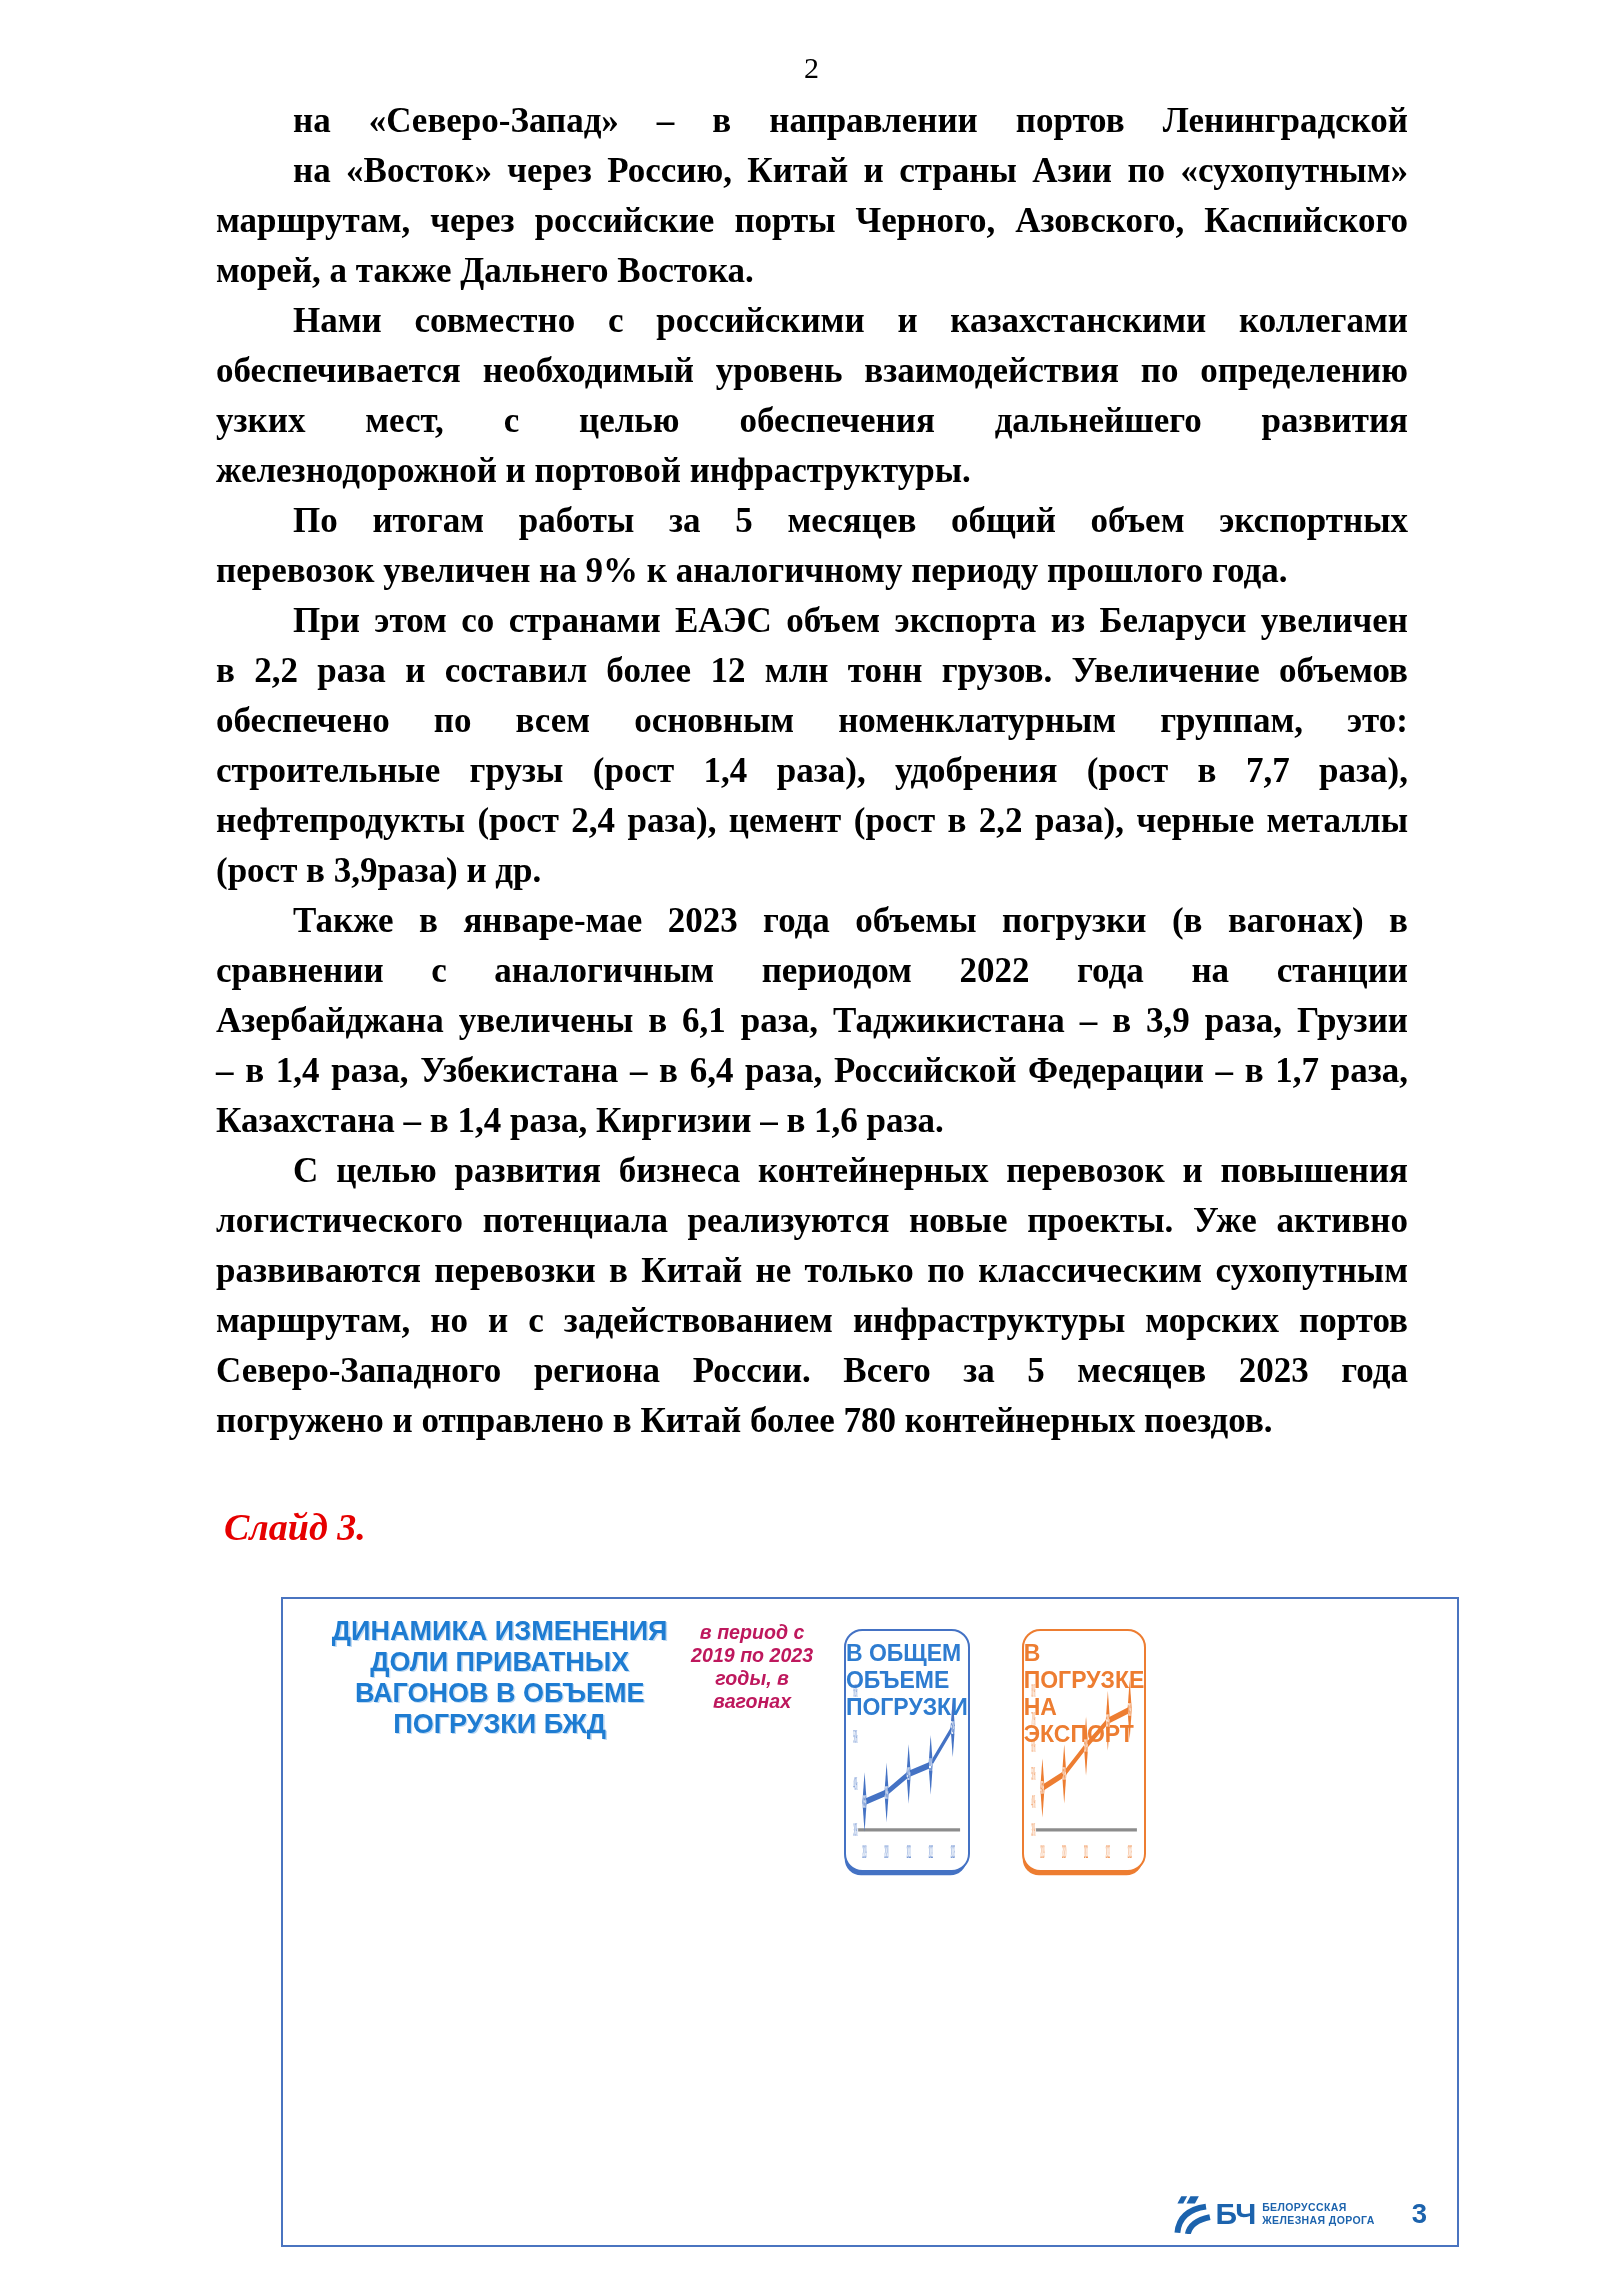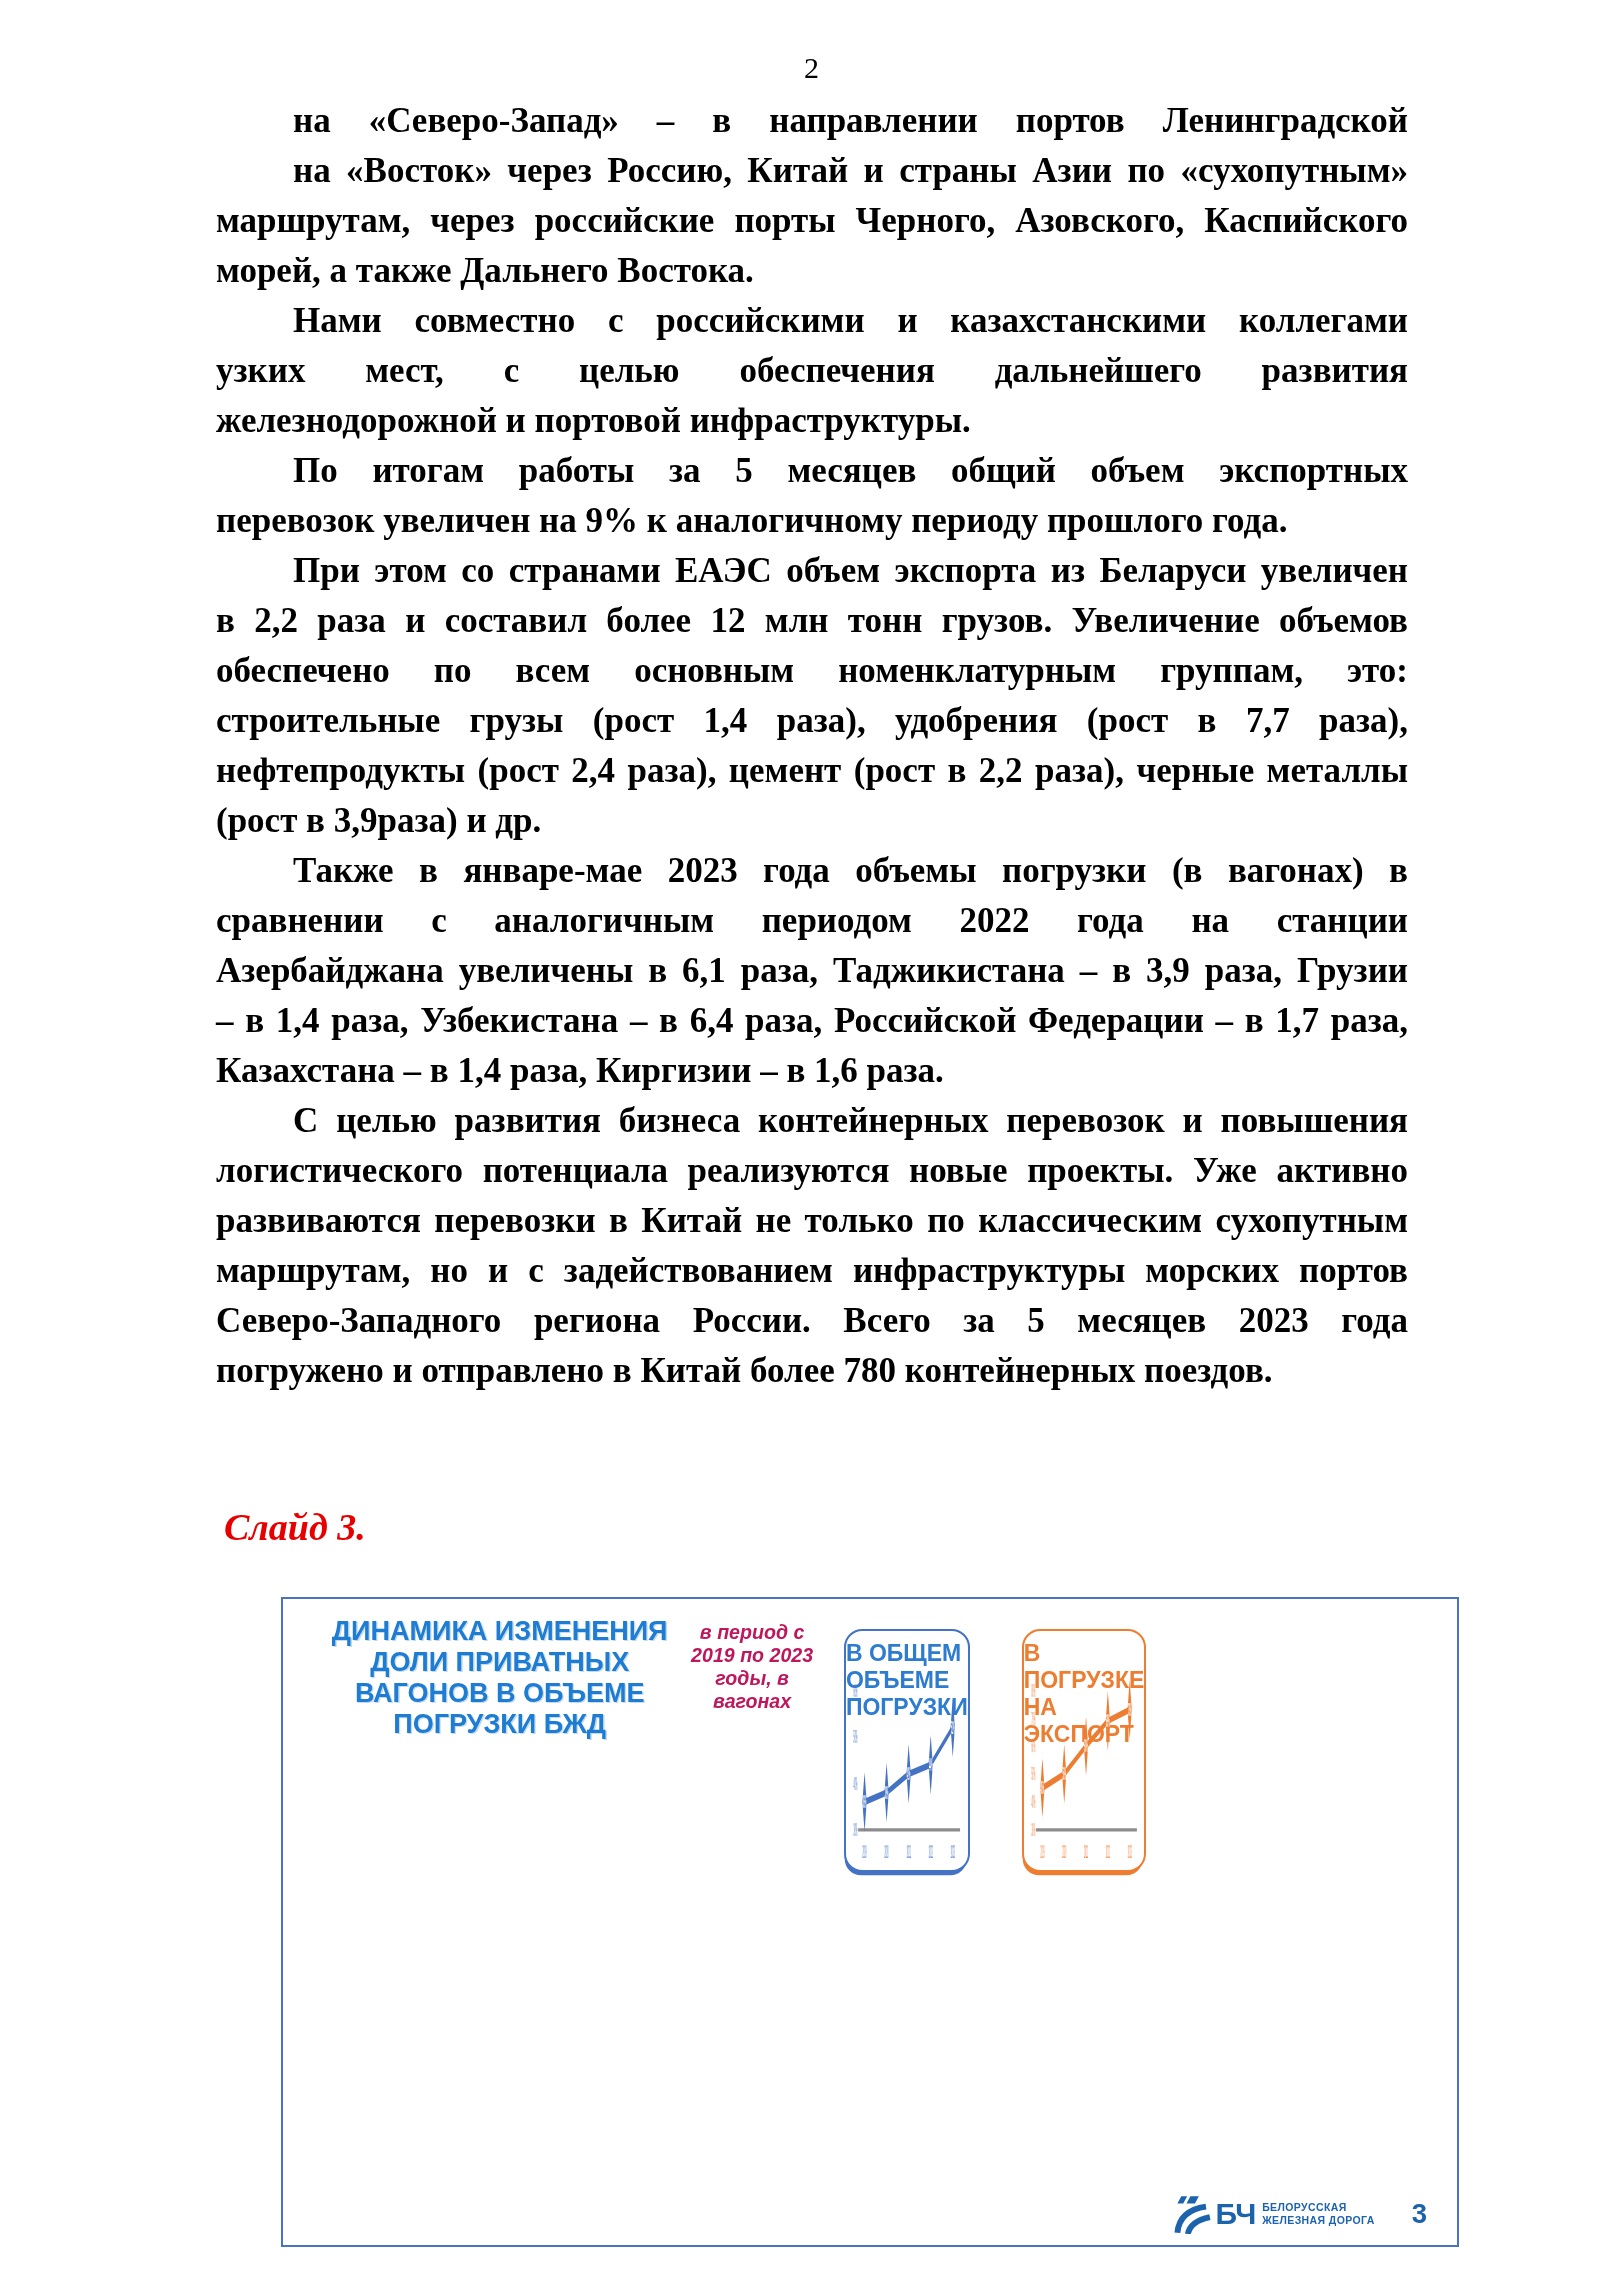--- a/index.html
+++ b/index.html
@@ -45,20 +45,21 @@
     <div class="para">
       <div class="line first">на «Северо-Запад» – в направлении портов Ленинградской</div>
     </div>
     <div class="para">
       <div class="line first">на «Восток» через Россию, Китай и страны Азии по «сухопутным»</div>
       <div class="line">маршрутам, через российские порты Черного, Азовского, Каспийского</div>
       <div class="line last">морей, а также Дальнего Востока.</div>
     </div>
     <div class="para">
       <div class="line first">Нами совместно с российскими и казахстанскими коллегами</div>
+      <div class="line">обеспечивается необходимый уровень взаимодействия по определению</div>
       <div class="line">узких мест, с целью обеспечения дальнейшего развития</div>
       <div class="line last">железнодорожной и портовой инфраструктуры.</div>
     </div>
     <div class="para">
       <div class="line first">По итогам работы за 5 месяцев общий объем экспортных</div>
       <div class="line last">перевозок увеличен на 9% к аналогичному периоду прошлого года.</div>
     </div>
     <div class="para">
       <div class="line first">При этом со странами ЕАЭС объем экспорта из Беларуси увеличен</div>
       <div class="line">в 2,2 раза и составил более 12 млн тонн грузов. Увеличение объемов</div>

